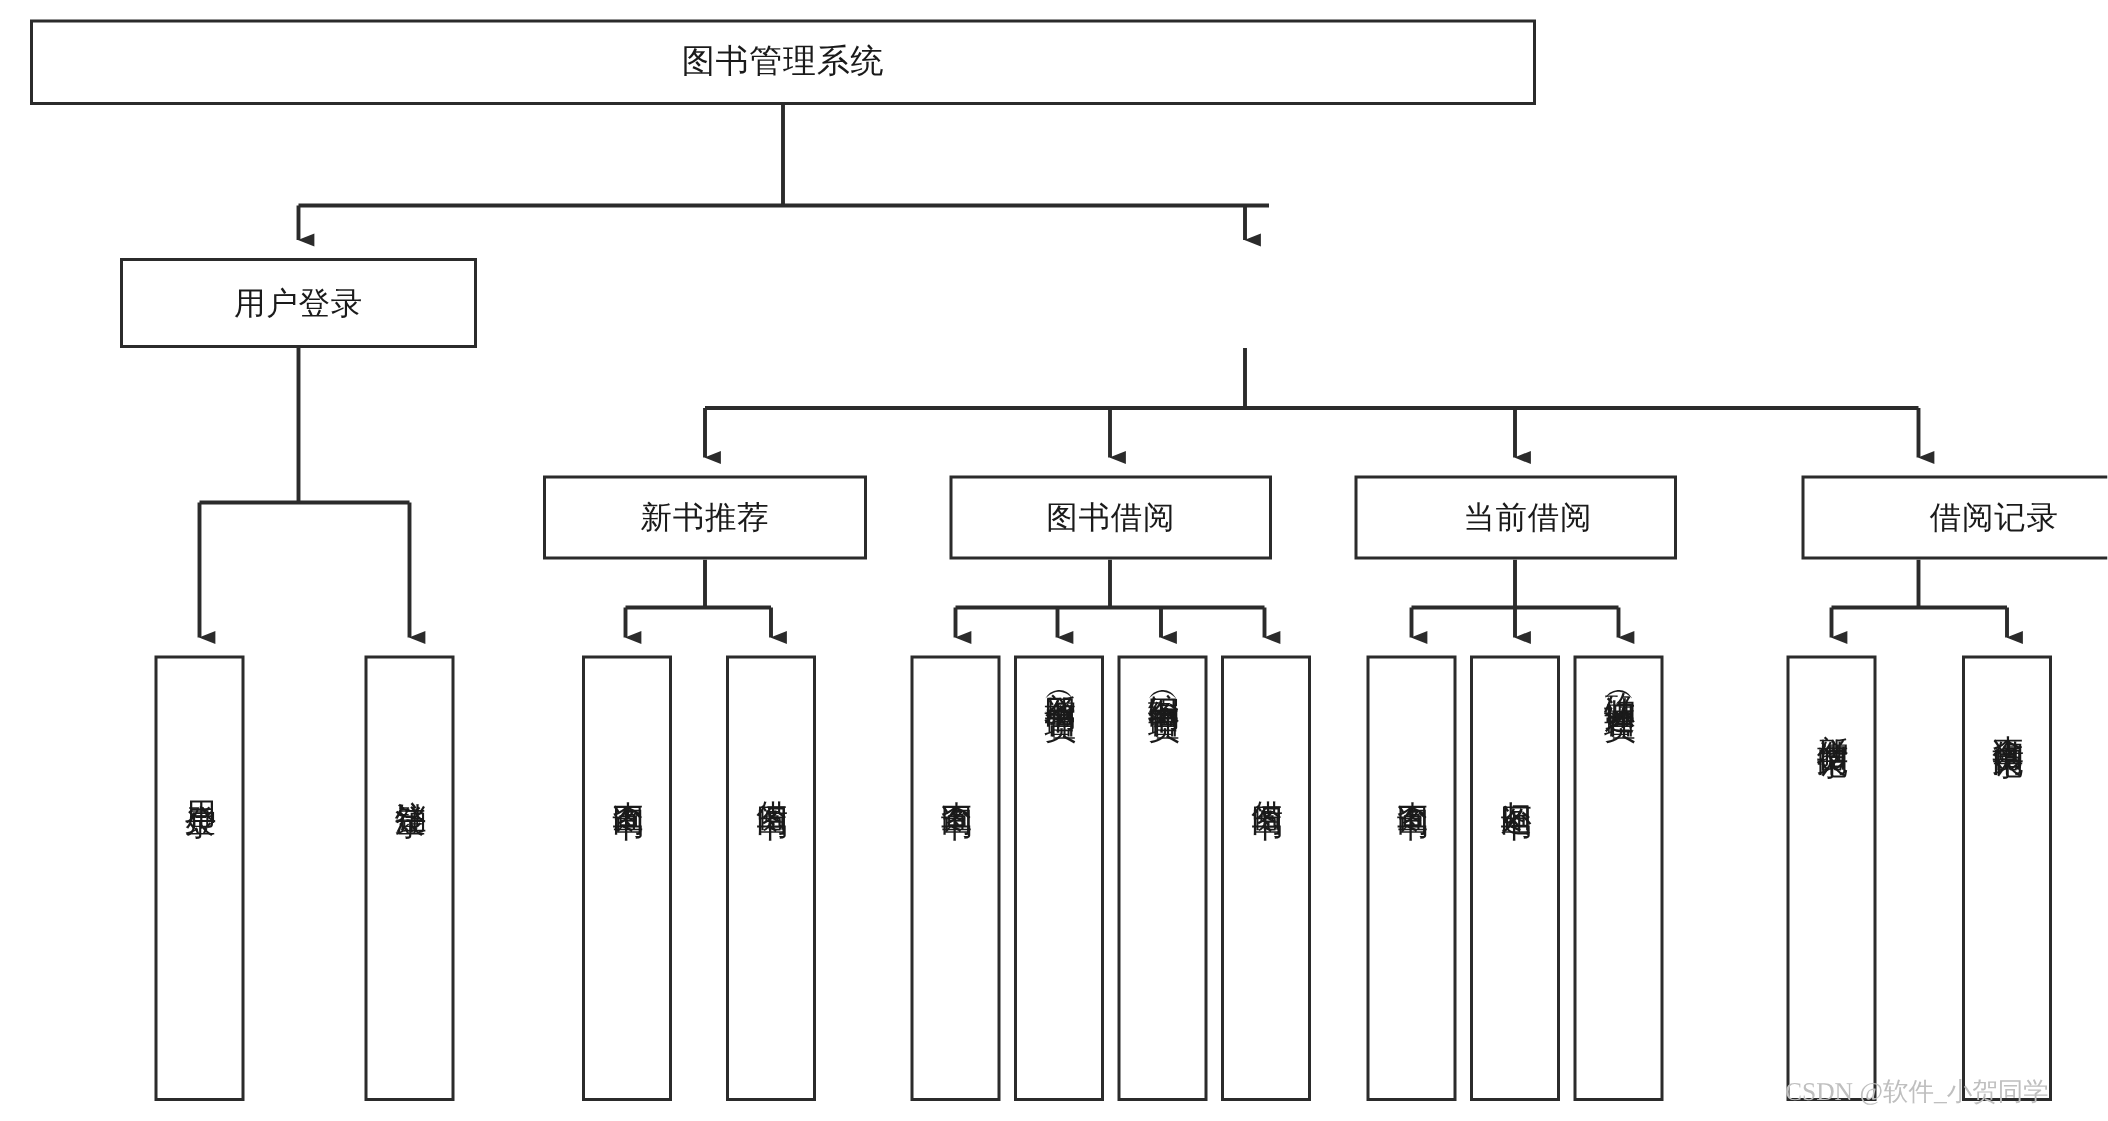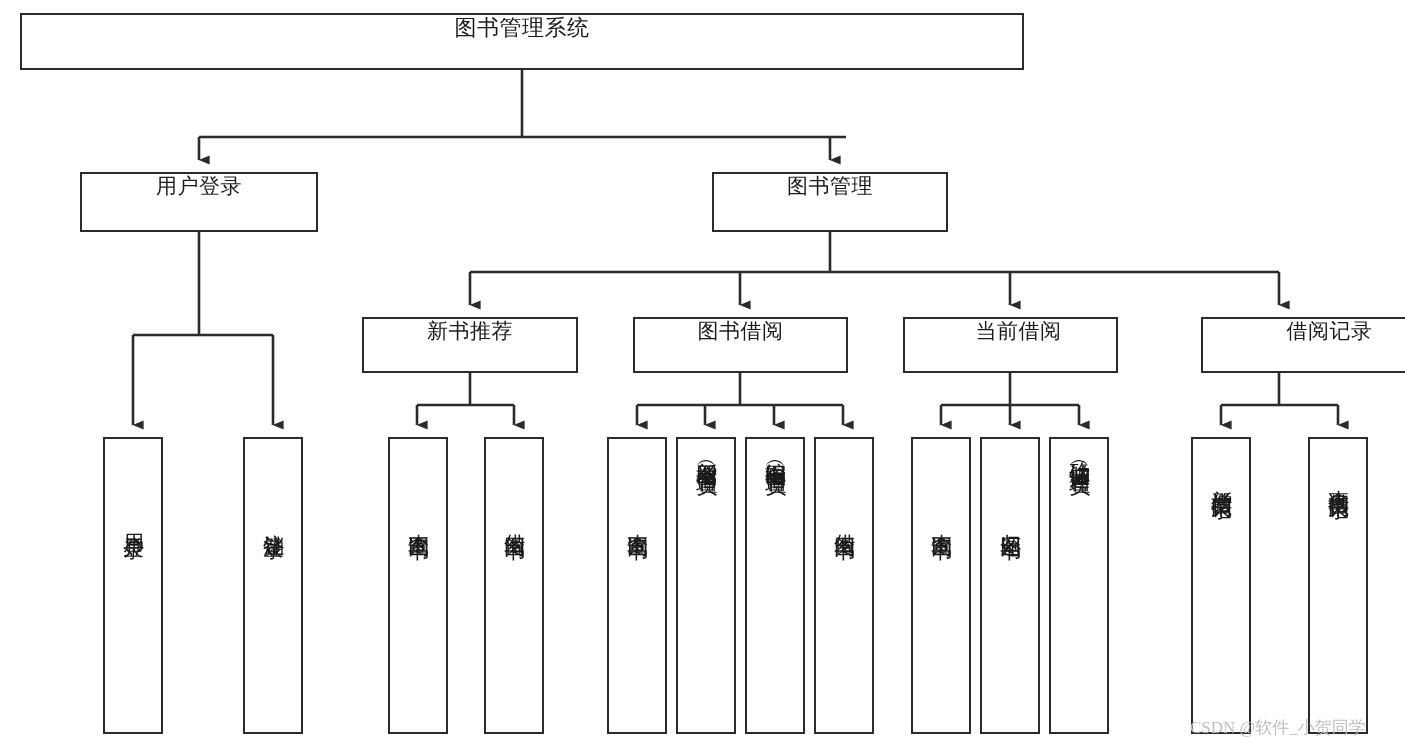--- a/index.html
+++ b/index.html
@@ -23,20 +23,21 @@
     width: 1405px;
     height: 747px;
     pointer-events: none;
   }
   .node {
     position: absolute;
     box-sizing: border-box;
     background: #ffffff;
     border: 2.5px solid #2b2b2b;
     display: flex;
+    align-items: center;
     justify-content: center;
     color: #1a1a1a;
   }
   .node .lbl {
     display: block;
     line-height: 1.18;
     letter-spacing: 0.5px;
   }
   
   .node.horiz .lbl {
@@ -123,23 +124,20 @@
   </svg>
 
   <div class="node horiz root" style="left:20px; top:13px; width:1004px; height:57px;">
     <span class="lbl">图书管理系统</span>
   </div>
 
   <div class="node horiz" style="left:80px; top:172px; width:238px; height:60px;">
     <span class="lbl">用户登录</span>
   </div>
 
-  <div class="node horiz" style="left:712px; top:172px; width:236px; height:60px;">
-    <span class="lbl">图书管理</span>
-  </div>
 
   <div class="node horiz" style="left:633px; top:317px; width:215px; height:56px;">
     <span class="lbl">图书借阅</span>
   </div>
 
   <div class="node horiz" style="left:362px; top:317px; width:216px; height:56px;">
     <span class="lbl">新书推荐</span>
   </div>
 
   <div class="node horiz" style="left:903px; top:317px; width:215px; height:56px;padding-left:16px;">

